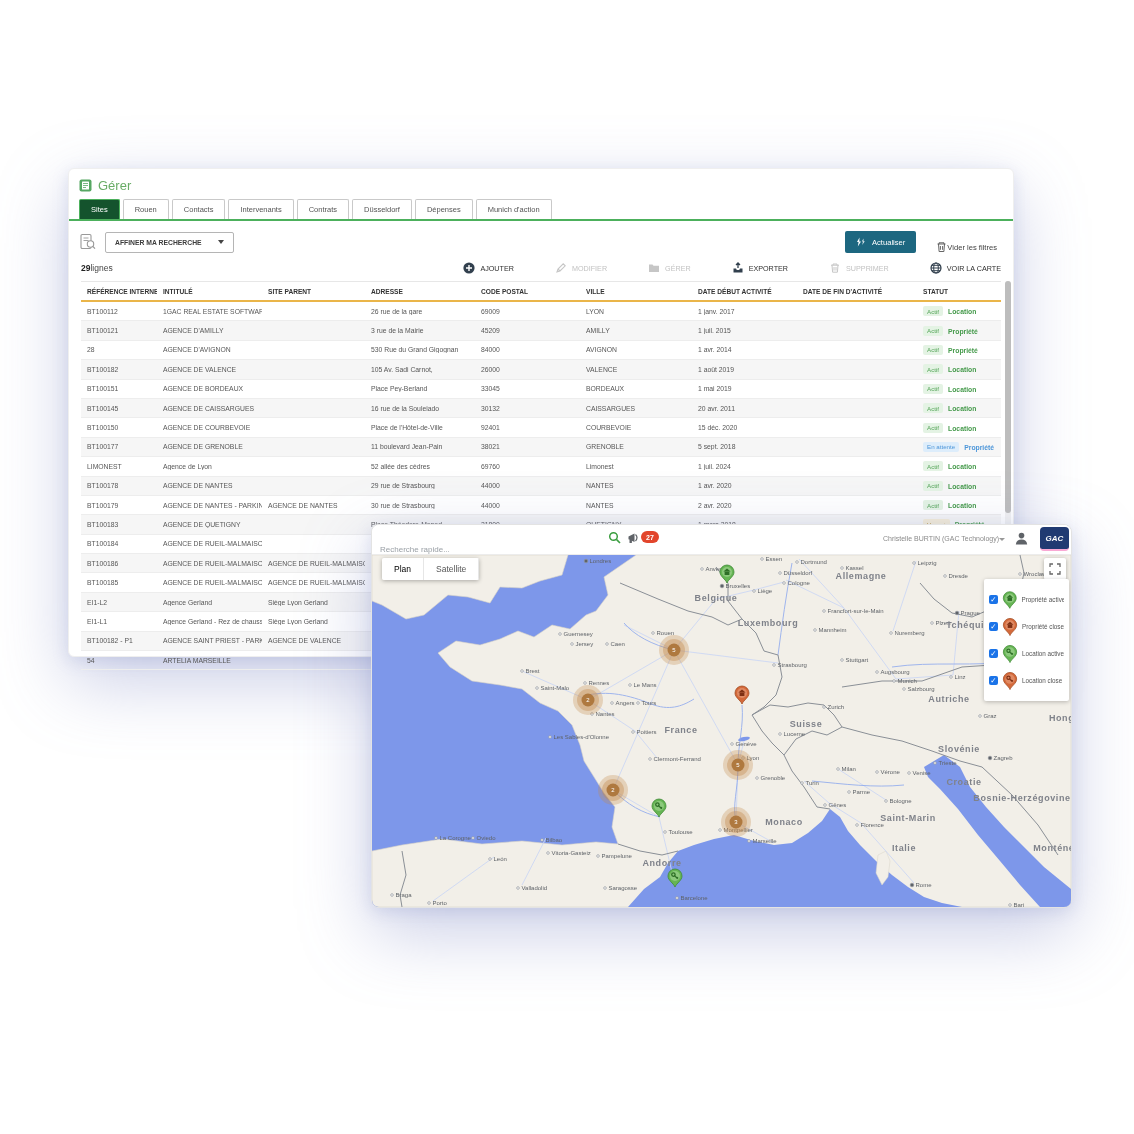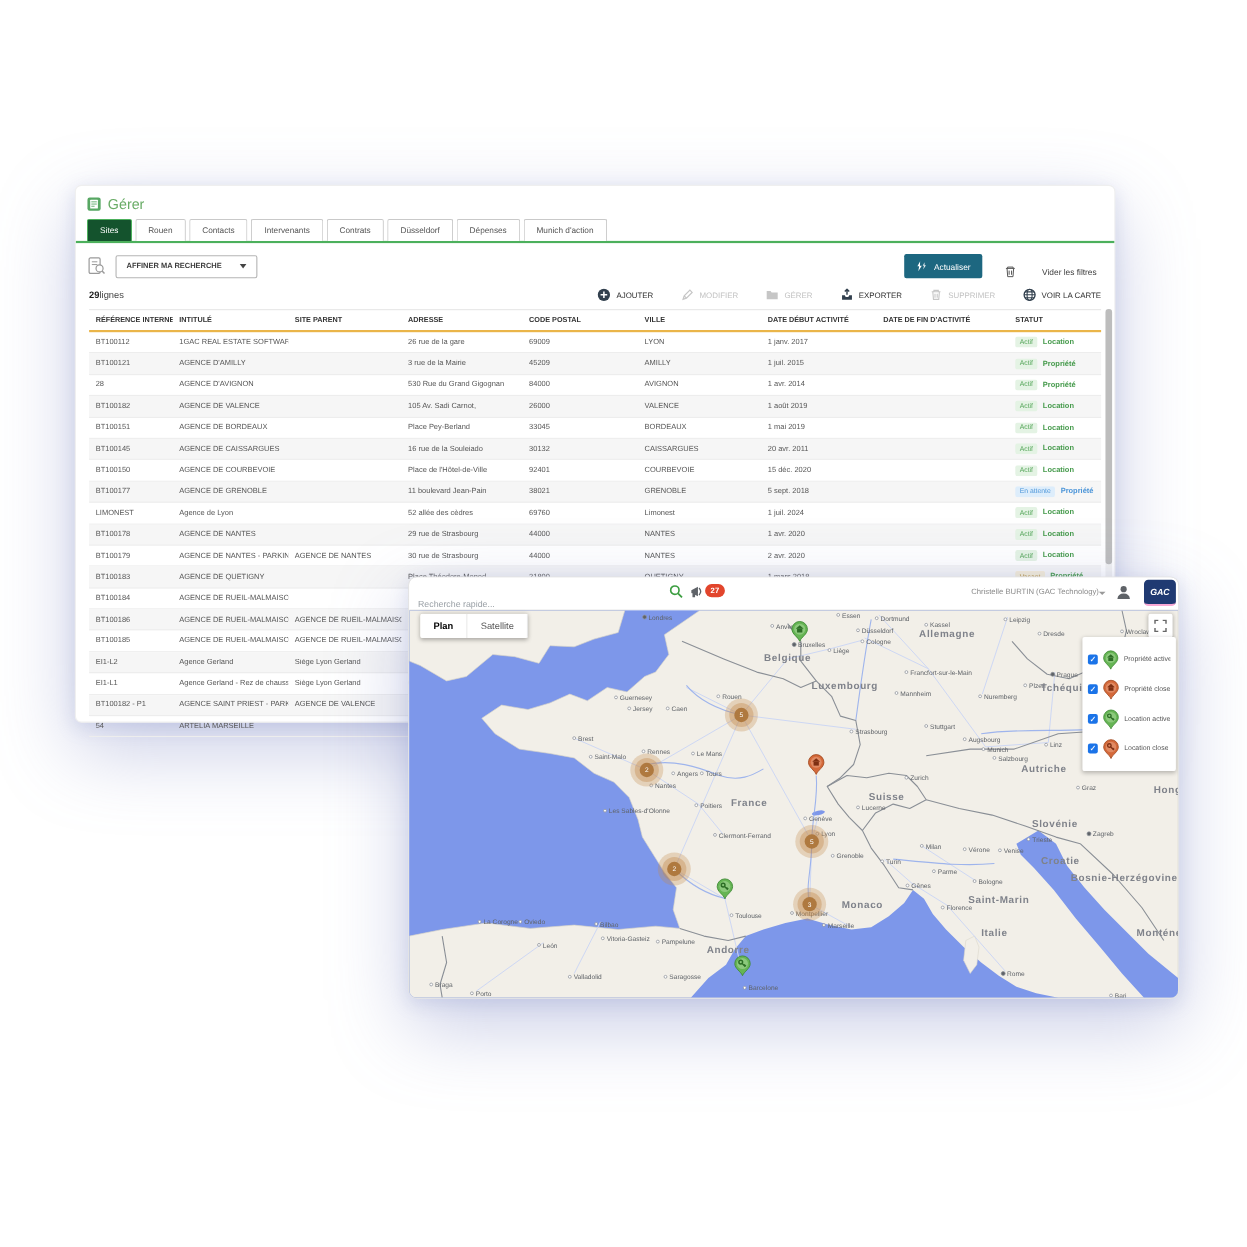--- a/index.html
+++ b/index.html
@@ -17,25 +17,25 @@
        padding:5px 11px;margin-right:3px;border-radius:2px 2px 0 0;cursor:pointer;white-space:nowrap}
   .tab.active{background:#14532d;border-color:#4cb05c;color:#fff}
   .greenline{height:2px;background:#4cb05c}
   .filterRow{display:flex;align-items:center;margin:10px 12px 0 10px}
   .dropBtn{border:1px solid #b5b5b5;border-radius:2px;background:#fff;margin-left:8px;
            font-size:6.8px;font-weight:bold;color:#3c3c3c;padding:6px 9px;display:flex;align-items:center;gap:16px}
   .caret-down{width:0;height:0;border-left:3.5px solid transparent;border-right:3.5px solid transparent;border-top:4.5px solid #444}
   .rightTools{margin-left:auto;display:flex;align-items:flex-end}
   .btnRefresh{background:#1d6780;color:#fff;font-size:7.6px;padding:6px 11px;border-radius:2px;
               display:flex;align-items:center;gap:6px;border:none}
-  .clearBtn{display:flex;align-items:center;gap:23px;font-size:7.6px;color:#3f3f3f;margin-left:20px;margin-right:4px}
+  .clearBtn{display:flex;align-items:center;gap:0;font-size:7.6px;color:#3f3f3f;margin-left:20px;margin-right:4px}
   .countRow{display:flex;align-items:center;margin:9px 12px 7px 12px}
   .countNum{font-size:8.5px;font-weight:bold;color:#222}
   .countSuf{font-size:8.5px;color:#444}
-  .actions{margin-left:auto;display:flex;align-items:center;gap:25px}
+  .actions{margin-left:auto;display:flex;align-items:center;gap:41px}
   .action{display:flex;align-items:center;gap:5px;font-size:7.2px;color:#2f2f2f;cursor:pointer;white-space:nowrap}
   .action.disabled{color:#c2c2c2;cursor:default}
 
   .tableWrap{position:relative;margin:0 12px}
   .thead{display:flex;border-top:1px solid #e7e7e7;border-bottom:2px solid #eab549;background:#fff}
   .th{font-size:6.6px;font-weight:bold;color:#333;padding:6px 6px 5px 6px;box-sizing:border-box;
       white-space:nowrap;overflow:hidden}
   .tr{display:flex;height:18.4px;align-items:center;border-bottom:1px solid #ededed}
   .tr:nth-child(even){background:#f6f6f6}
   .td{font-size:6.8px;color:#565656;padding:0 6px;box-sizing:border-box;white-space:nowrap;overflow:hidden}
@@ -58,21 +58,21 @@
   .notifBadge{position:absolute;left:269px;top:6px;background:#e2452c;color:#fff;font-size:7px;font-weight:bold;
               border-radius:8px;padding:2.5px 5px;line-height:1}
   .userName{position:absolute;right:72px;top:10px;font-size:7px;color:#8a8a8a;white-space:nowrap}
   .userCaret{position:absolute;right:66px;top:13px;width:0;height:0;border-left:3px solid transparent;border-right:3px solid transparent;border-top:3.5px solid #999}
   .gacLogo{position:absolute;right:2px;top:2px;width:29px;height:24px;background:#203a72;border-radius:4px;
            color:#fff;font-size:8px;font-weight:bold;font-style:italic;display:flex;align-items:center;justify-content:center;
            border-bottom:2px solid #f9a8d4; box-sizing:border-box}
   .mapArea{position:relative;width:699px;height:352px;background:#7d97ea}
   .mapTypeBox{position:absolute;left:10px;top:3px;display:flex;box-shadow:0 1px 4px rgba(0,0,0,.3);border-radius:2px;overflow:hidden}
   .mapTypeBtn{background:#fff;font-size:8.5px;padding:6px 12px;color:#565656;border:none;border-right:1px solid #e6e6e6}
-  .mapTypeBtn.sel{font-weight:bold;color:#000}
+  .mapTypeBtn.sel{font-weight:normal;color:#000}
   .fsBtn{position:absolute;right:5px;top:3px;width:22px;height:22px;background:#fff;border-radius:2px;
          box-shadow:0 1px 4px rgba(0,0,0,.3);display:flex;align-items:center;justify-content:center}
   .legend{position:absolute;left:612px;top:24px;width:85px;background:#fff;border-radius:2px;
           box-shadow:0 1px 4px rgba(0,0,0,.25);padding:7px 5px;box-sizing:border-box}
   .legendItem{display:flex;align-items:center;gap:4px;height:27px}
   .chk{width:9px;height:9px;background:#1a73e8;border-radius:2px;color:#fff;font-size:7.5px;line-height:9px;
        text-align:center;flex:none}
   .legendLbl{font-size:6.3px;color:#555;white-space:nowrap;overflow:hidden}
   svg text{user-select:none}
 </style>

